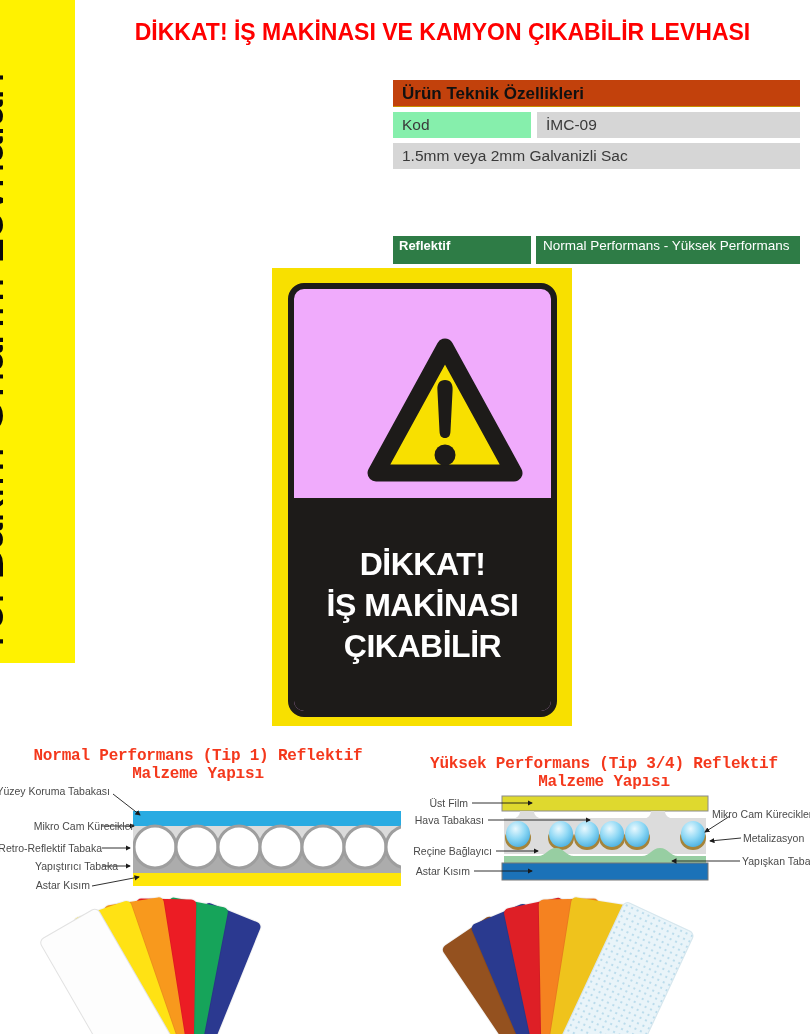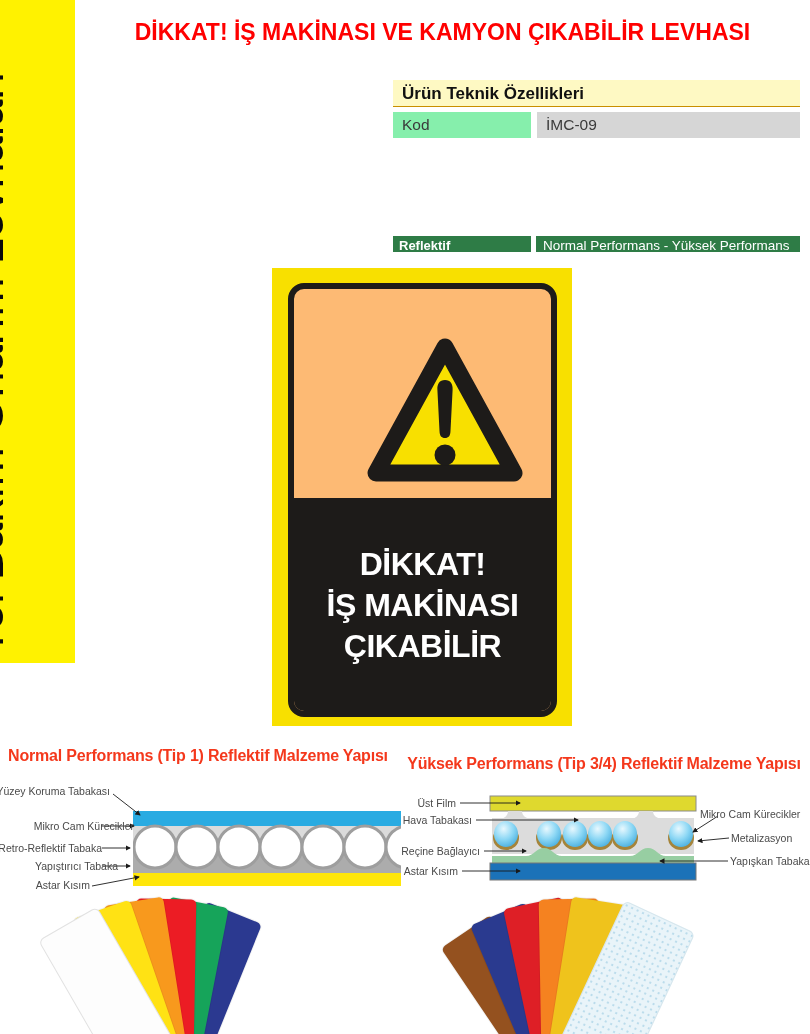--- a/index.html
+++ b/index.html
@@ -7,50 +7,50 @@
        font-family:"Liberation Sans", sans-serif;}
   
   .side-banner{position:absolute;left:0;top:0;width:75px;height:663px;background:#FFF200;}
   .side-banner span{position:absolute;left:14px;bottom:6px;transform:rotate(-90deg);
        transform-origin:0 100%;white-space:nowrap;font-size:47px;color:#0a0a0a;letter-spacing:0px;}
   
   .main-title{position:absolute;left:75px;top:19px;width:735px;text-align:center;
        color:#FF0000;font-weight:bold;font-size:23px;letter-spacing:0;}
   
   .specs{position:absolute;left:393px;top:80px;width:407px;}
-  .specs-header{height:27px;line-height:27px;background:#fef9c3;border-bottom:1px solid #c98f00;
+  .specs-header{height:27px;line-height:27px;background:#c2410c;border-bottom:1px solid #c98f00;
        color:#111;font-weight:bold;font-size:17px;padding-left:9px;box-sizing:border-box;}
   .spec-row{display:flex;margin-top:5px;height:26px;}
   .spec-label{width:138px;background:#86efac;color:#3A3A3A;font-size:15.5px;line-height:26px;
        padding-left:9px;box-sizing:border-box;margin-right:6px;}
   .spec-value{flex:1;background:#D6D6D6;color:#3A3A3A;font-size:15.5px;line-height:26px;
        padding-left:9px;box-sizing:border-box;}
-  .refl-row{position:absolute;left:393px;top:236px;width:407px;height:16px;display:flex;}
+  .refl-row{position:absolute;left:393px;top:236px;width:407px;height:28px;display:flex;}
   .refl-label{width:138px;background:#2E7C46;color:#fff;font-weight:bold;font-size:13px;
        line-height:20px;padding-left:6px;box-sizing:border-box;margin-right:5px;}
   .refl-value{flex:1;background:#2E7C46;color:#fff;font-size:13.5px;line-height:20px;
        padding-left:7px;box-sizing:border-box;}
   
   .sign{position:absolute;left:272px;top:268px;width:300px;height:458px;background:#F8E000;}
   .sign-frame{position:absolute;left:16px;right:15px;top:15px;bottom:9px;
-       border:6px solid #1D1B19;border-radius:16px;overflow:hidden;background:#fdba74;}
+       border:6px solid #1D1B19;border-radius:16px;overflow:hidden;background:#f0abfc;}
   .sign-panel{position:absolute;left:0;right:0;bottom:0;height:50%;background:#1D1B19;
        display:flex;flex-direction:column;justify-content:center;align-items:center;padding-top:2px;}
   .sign-line{color:#fff;font-weight:bold;font-size:32px;line-height:41px;letter-spacing:-0.5px;
        white-space:nowrap;}
   .sign-tri{position:absolute;left:70px;top:45px;}
   
   .sec-title{position:absolute;top:747px;text-align:center;color:#F4381C;font-weight:bold;
-       font-size:16px;letter-spacing:-0.2px;}
+       font-size:16px;letter-spacing:-0.2px;font-family:Liberation Mono, monospace;}
   .sec-title.left{left:2px;width:392px;}
   .sec-title.right{left:398px;width:412px;margin-top:8px;}
   
   .diagram{position:absolute;top:778px;height:122px;}
   .diagram.normal{left:0;width:410px;}
-  .diagram.high{left:408px;width:390px;}
+  .diagram.high{left:420px;width:390px;}
   .diagram svg{position:absolute;left:0;top:0;}
   .layer-label{position:absolute;font-size:10.5px;color:#4A4A4A;line-height:12px;white-space:nowrap;}
   
   .strip{position:absolute;top:899px;width:60px;height:190px;border-radius:5px;
        transform-origin:50% 100%;box-shadow:0 0 0 1px rgba(0,0,0,0.05);}
   .reflect{background-image:radial-gradient(rgba(255,255,255,0.45) 1px, rgba(255,255,255,0) 1.6px);
        background-size:6px 6px;}
   
   .s-white {left:130px;width:66px;background:#FDFDFD;box-shadow:0 0 0 1px #E2E2E2;transform:rotate(-30deg);z-index:16;}
   .s-yellow{left:133px;background:#FFE214;transform:rotate(-19deg);z-index:15;}
@@ -77,20 +77,21 @@
 
 <div class="main-title">DİKKAT! İŞ MAKİNASI VE KAMYON ÇIKABİLİR LEVHASI</div>
 
 <div class="specs">
   <div class="specs-header">Ürün Teknik Özellikleri</div>
   <div class="spec-row">
     <div class="spec-label">Kod</div>
     <div class="spec-value">İMC-09</div>
   </div>
   <div class="spec-row">
+    <div class="spec-value">1.5mm veya 2mm Galvanizli Sac</div>
   </div>
 </div>
 
 <div class="refl-row">
   <div class="refl-label">Reflektif</div>
   <div class="refl-value">Normal Performans - Yüksek Performans</div>
 </div>
 
 <div class="sign">
   <div class="sign-frame">

